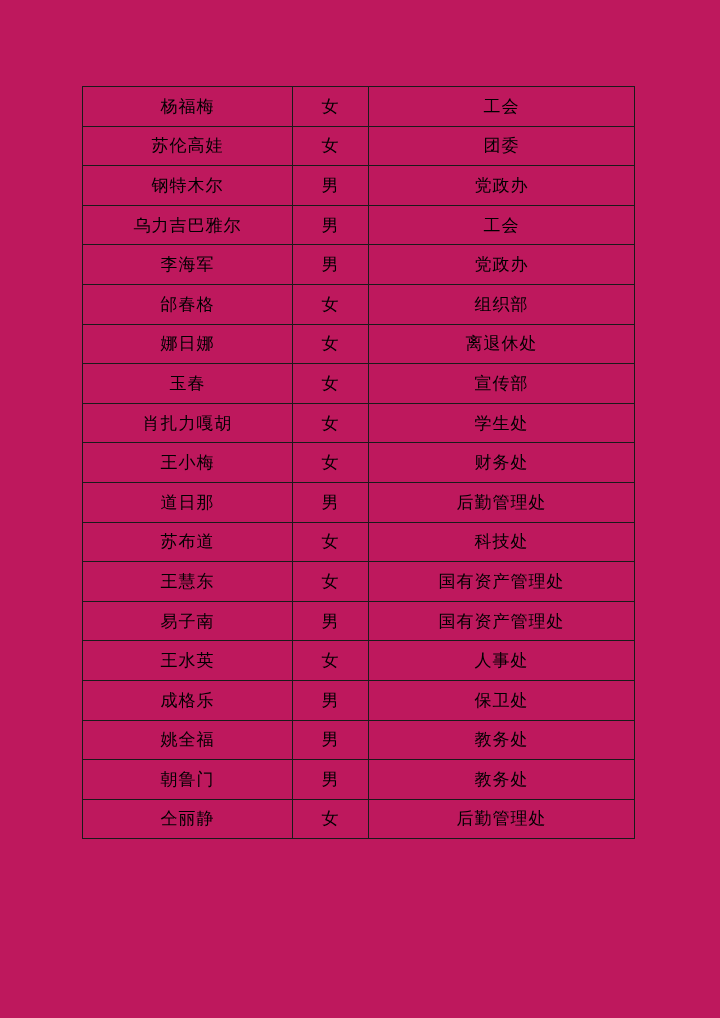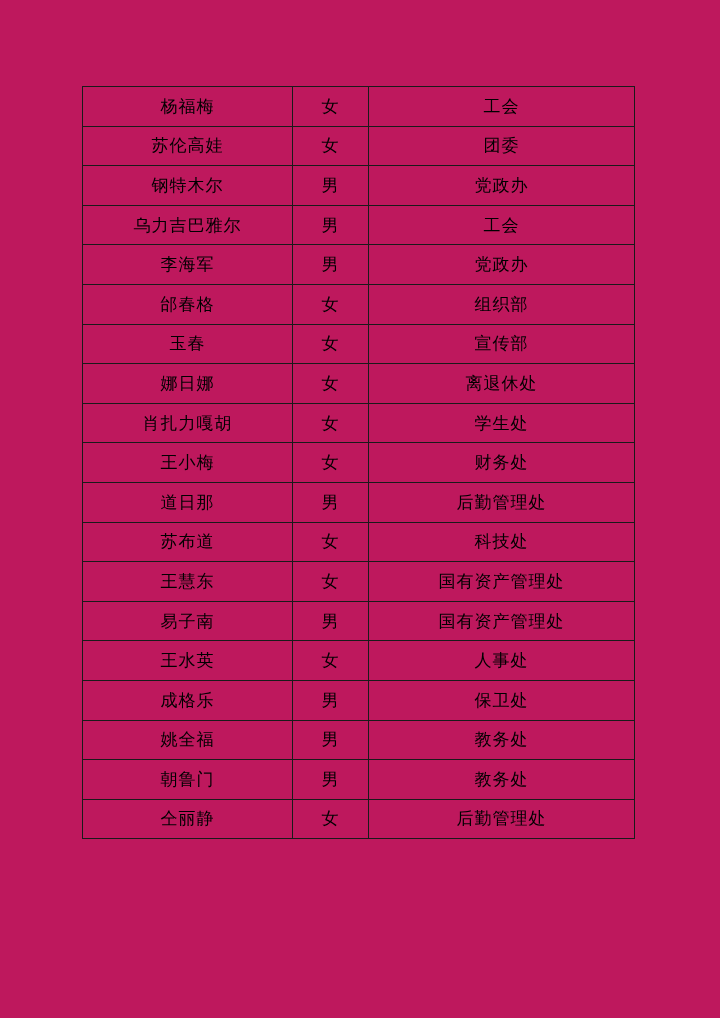--- a/index.html
+++ b/index.html
@@ -83,28 +83,28 @@
             <td>李海军</td>
             <td>男</td>
             <td>党政办</td>
           </tr>
           <tr>
             <td>邰春格</td>
             <td>女</td>
             <td>组织部</td>
           </tr>
           <tr>
+            <td>娜日娜</td>
+            <td>女</td>
+            <td>离退休处</td>
+          </tr>
+          <tr>
             <td>玉春</td>
             <td>女</td>
             <td>宣传部</td>
-          </tr>
-          <tr>
-            <td>娜日娜</td>
-            <td>女</td>
-            <td>离退休处</td>
           </tr>
           <tr>
             <td>肖扎力嘎胡</td>
             <td>女</td>
             <td>学生处</td>
           </tr>
           <tr>
             <td>王小梅</td>
             <td>女</td>
             <td>财务处</td>

